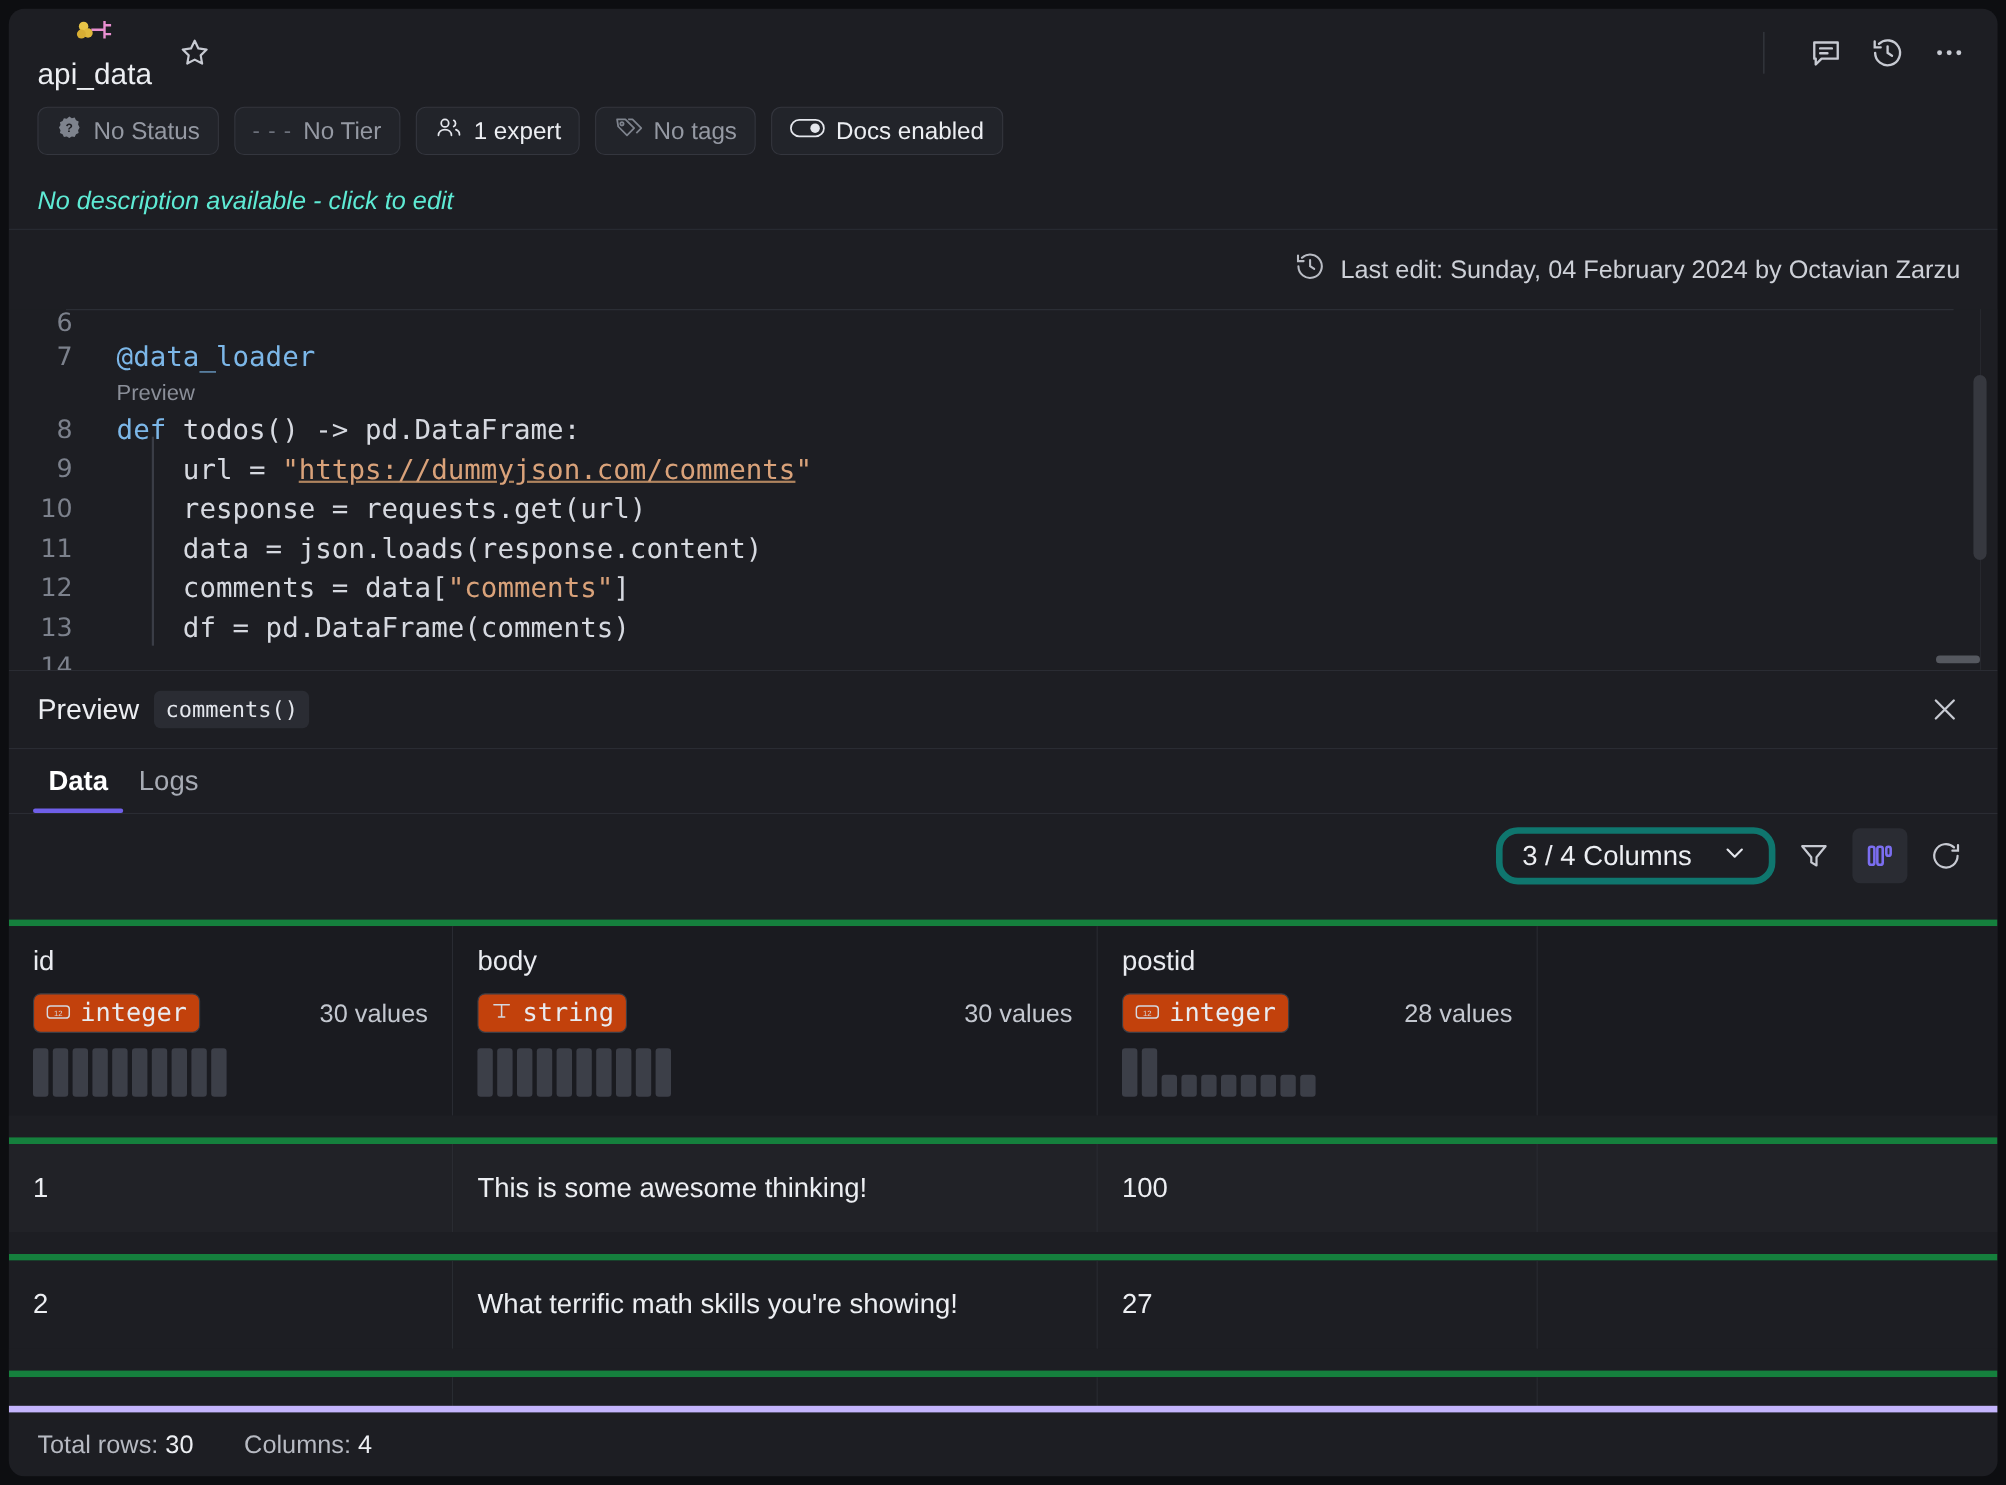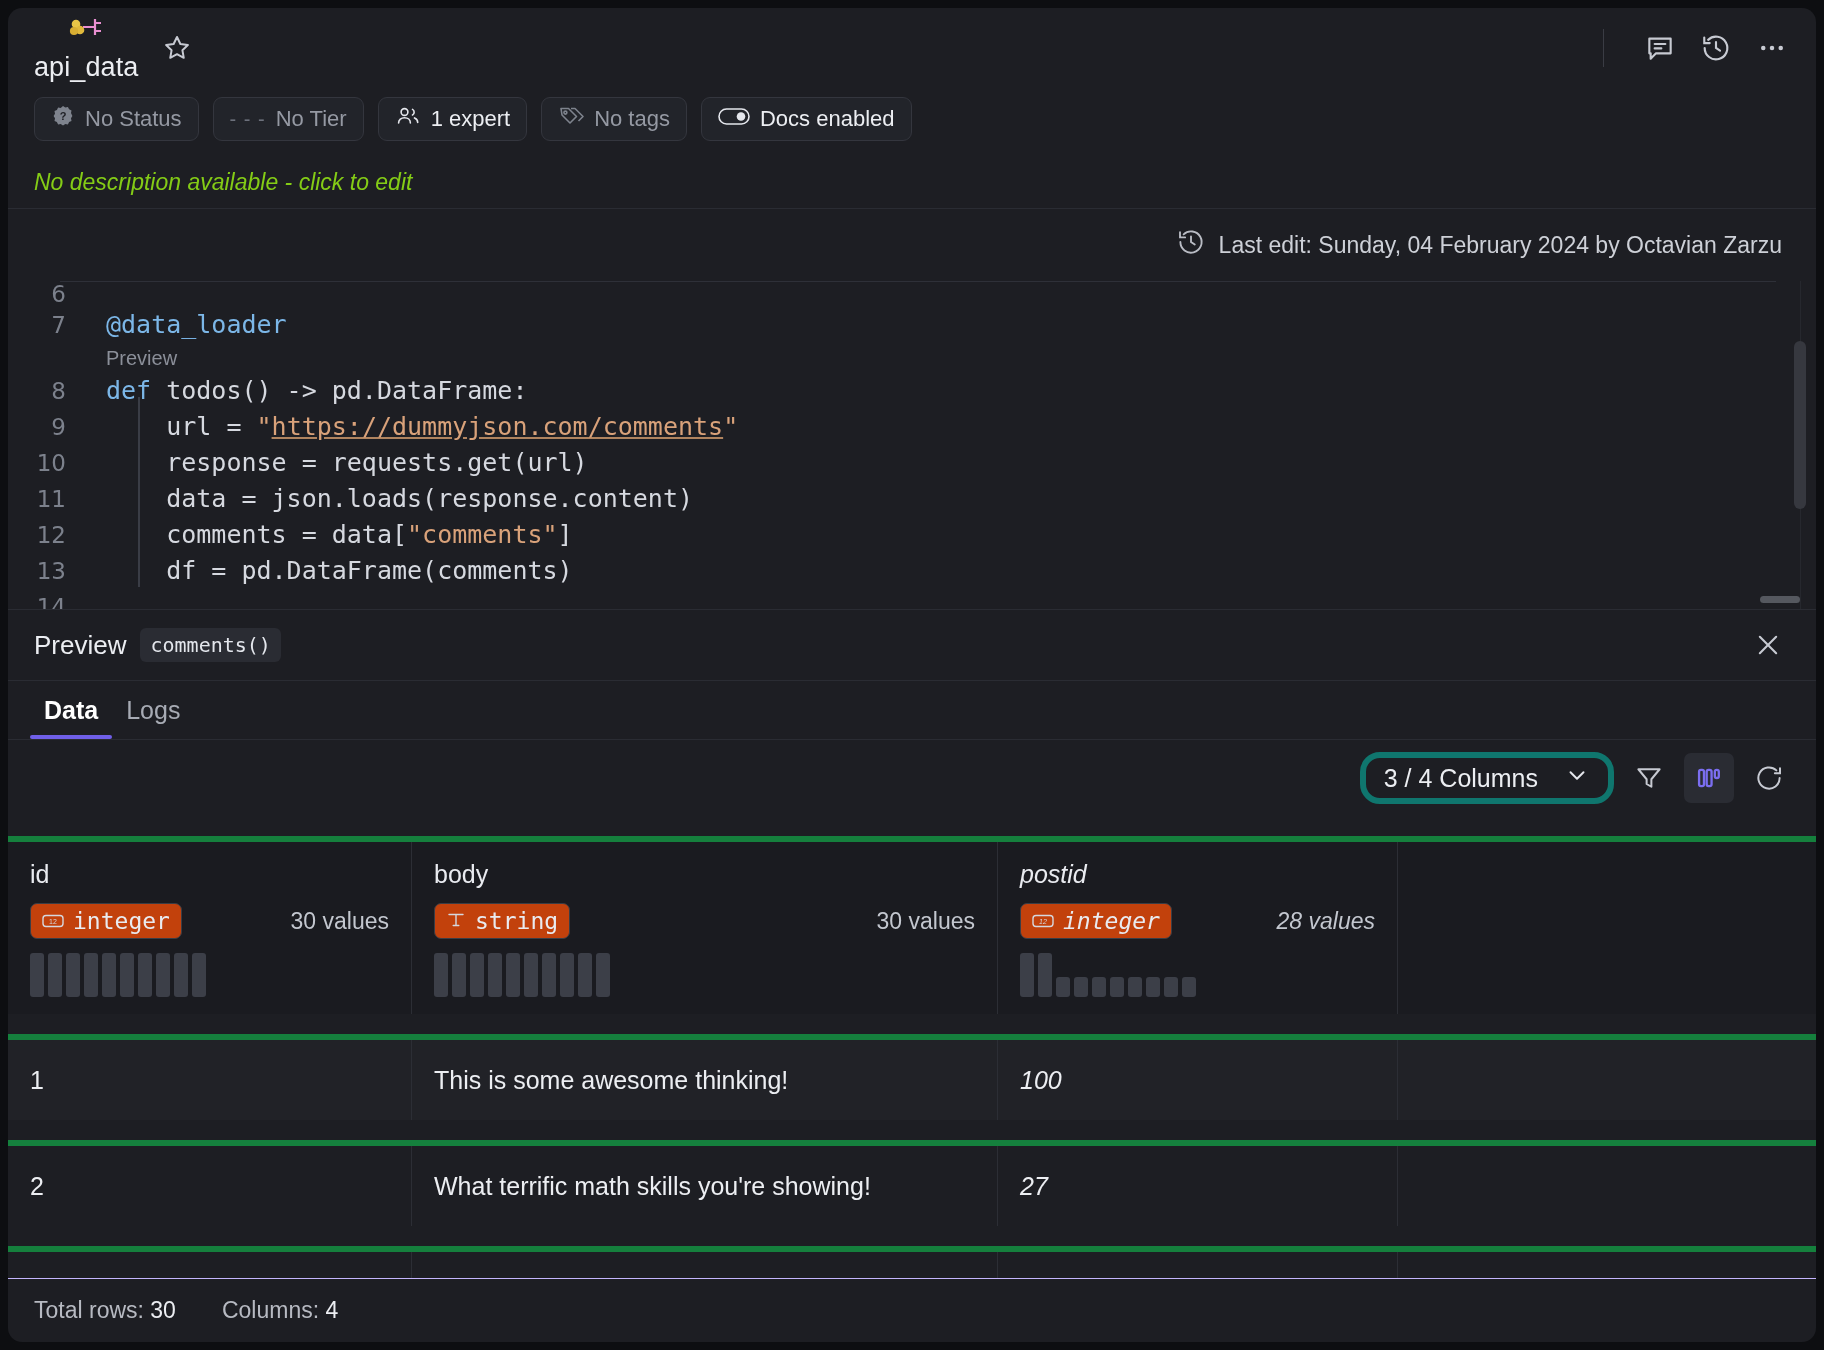--- a/index.html
+++ b/index.html
@@ -74,21 +74,21 @@
     cursor: pointer;
     white-space: nowrap;
   }
   .pill.bright { color: #eceef2; }
   .pill .dashes { letter-spacing: 1px; color: #6d717c; font-size: 20px; }
 
   .desc {
     padding: 6px 26px 0;
     font-size: 23px;
     font-style: italic;
-    color: #84cc16;
+    color: #5eead4;
     height: 58px;
     display: flex; align-items: center;
     flex: 0 0 auto;
     cursor: text;
   }
   .hr { height: 1px; background: #2a2c33; flex: 0 0 auto; }
 
   
   .lastedit {
     height: 72px; display: flex; align-items: center; justify-content: flex-end;
@@ -192,21 +192,21 @@
     display: flex; align-items: center; justify-content: center; cursor: pointer;
   }
   .gicon.on { background: #2a2c33; }
 
   
   .tbl { flex: 1 1 auto; display: flex; flex-direction: column; overflow: hidden; }
   .trow { display: flex; border-top: 6px solid #15803d; margin-top: 20px; }
   .tcell { border-right: 1px solid #2c2e35; overflow: hidden; }
   .c0 { flex: 0 0 404px; }
   .c1 { flex: 0 0 586px; }
-  .c2 { flex: 0 0 400px; font-style: italic; }
+  .c2 { flex: 0 0 400px; }
   .c3 { flex: 1 1 auto; border-right: none; }
 
   .hdrow .tcell { padding: 18px 22px 0; height: 172px; background: #1a1b20; }
   .colname { font-size: 25px; color: #e9ebf0; margin-bottom: 14px; }
   .metarow { display: flex; align-items: center; }
   .typechip {
     display: flex; align-items: center; gap: 9px;
     border: 1px solid #3a3d45; border-radius: 7px;
     padding: 4px 11px; background: #c2410c;
     font-family: "DejaVu Sans Mono", monospace;
@@ -220,21 +220,21 @@
     height: 80px; display: flex; align-items: center;
     padding: 0 22px; font-size: 25px; color: #eceef2;
   }
   .datarow:nth-child(odd) .tcell { background: #1d1e23; }
   .datarow:nth-child(even) .tcell { background: #212227; }
   .fillrow .tcell { height: 30px; background: #1d1e23; }
 
   
   .status {
     height: 64px; display: flex; align-items: center; gap: 46px;
-    padding: 0 26px; flex: 0 0 auto; border-top: 1px solid #c4b5fd;
+    padding: 0 26px; flex: 0 0 auto; border-top: 6px solid #c4b5fd;
     font-size: 23px; color: #b7bac2;
   }
   .status b { color: #eceef2; font-weight: normal; }
 </style>
 </head>
 <body>
 
 <div id="app">
 
   <div class="hdr">

